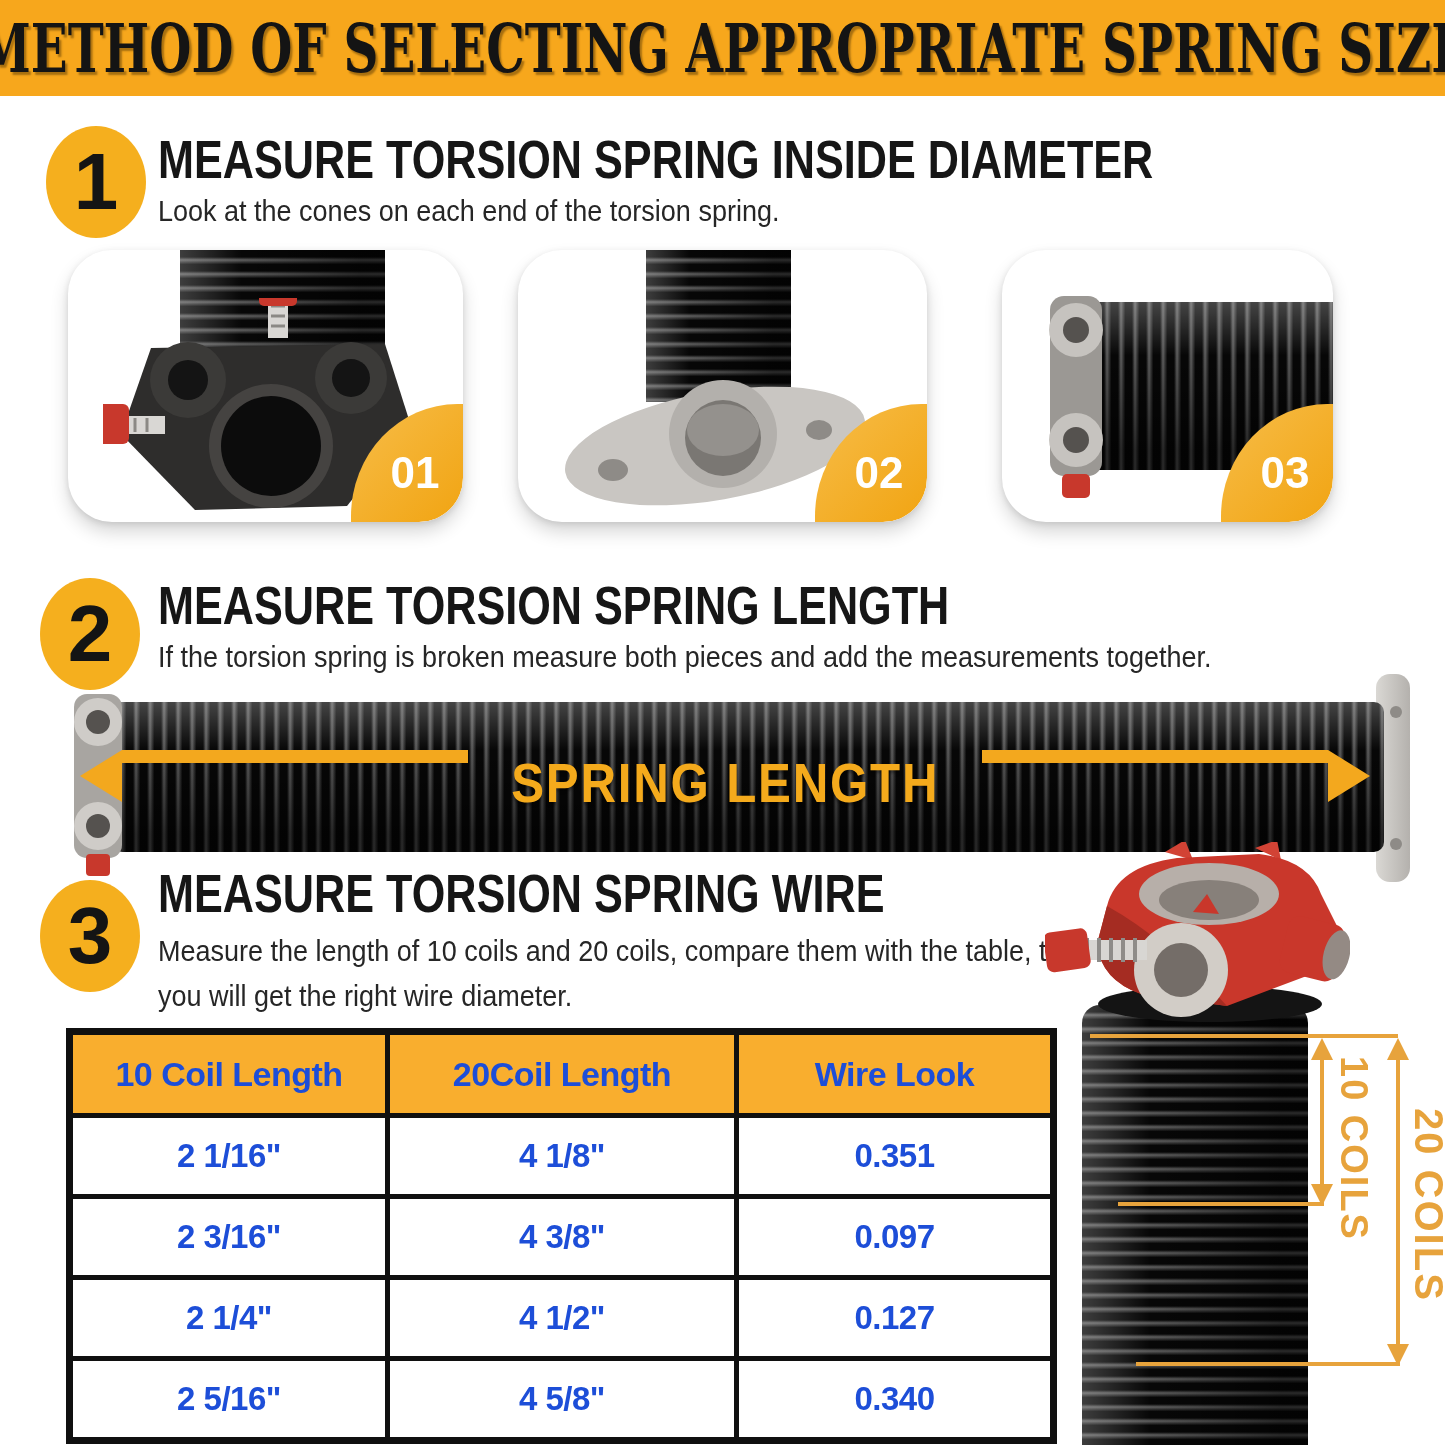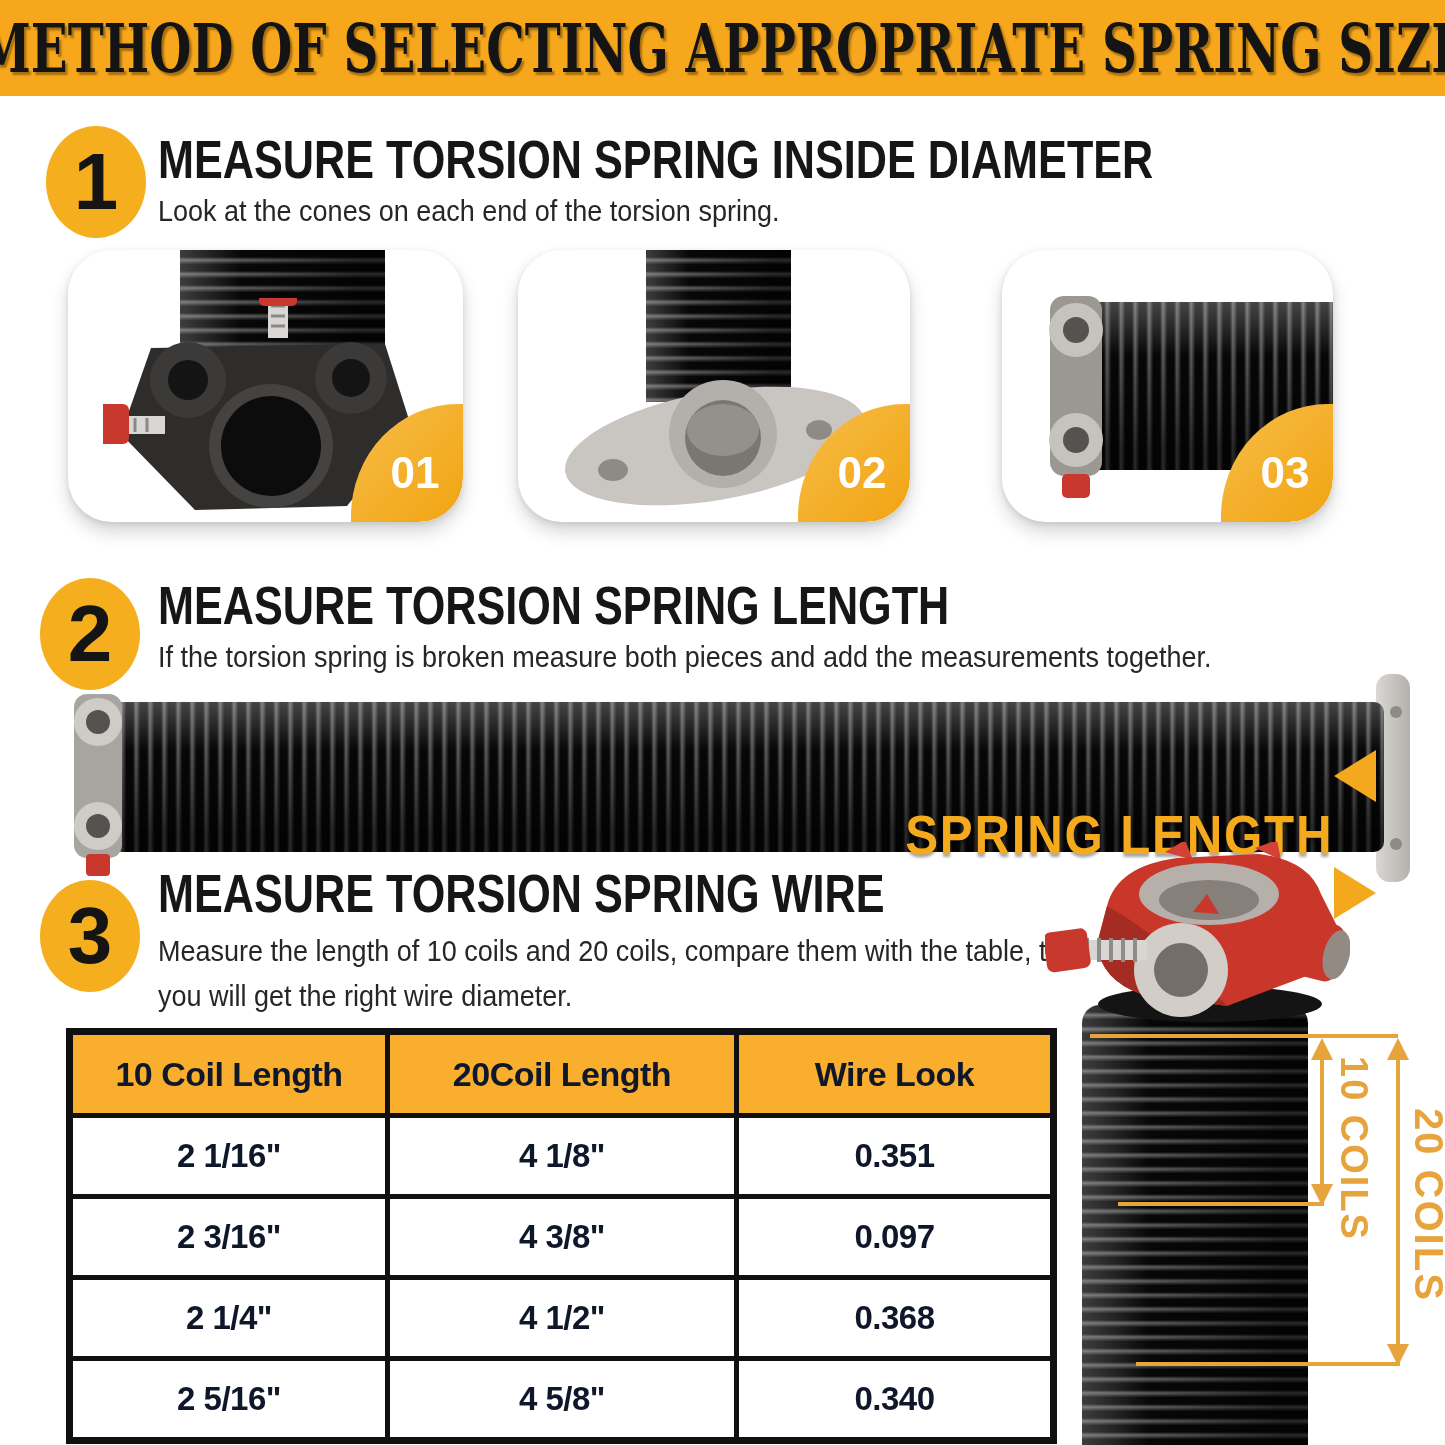--- a/index.html
+++ b/index.html
@@ -33,31 +33,31 @@
   .coil-v{position:absolute;
     background:
       linear-gradient(90deg,rgba(255,255,255,.22),rgba(255,255,255,0) 30%,rgba(0,0,0,.55) 88%),
       repeating-linear-gradient(180deg,#070707 0px,#070707 7px,#606060 10px,#0e0e0e 14px);}
   .coil-h{position:absolute;
     background:
       linear-gradient(180deg,rgba(255,255,255,.25),rgba(255,255,255,0) 32%,rgba(0,0,0,.55) 88%),
       repeating-linear-gradient(90deg,#070707 0px,#070707 7px,#606060 10px,#0e0e0e 14px);}
   .abs{position:absolute;}
   
-  .len-arrow{position:absolute;left:86px;top:750px;width:1290px;height:60px;
-    display:flex;align-items:flex-end;flex-direction:column;}
+  .len-arrow{position:absolute;left:80px;top:750px;width:1290px;height:60px;
+    display:flex;align-items:flex-start;}
   .len-line{height:13px;background:#F3A81E;flex:1;}
   .len-label{font-weight:bold;font-size:56px;color:#F4AA1C;letter-spacing:2px;white-space:nowrap;
     transform:scaleX(.88);padding:0 14px;text-shadow:0 3px 3px rgba(0,0,0,.35);}
   .ah{width:0;height:0;border-top:26px solid transparent;border-bottom:26px solid transparent;}
   .ah-left{border-right:42px solid #F3A81E;}
   .ah-right{border-left:42px solid #F3A81E;}
   
   .spec-table{position:absolute;left:66px;top:1028px;border-collapse:collapse;}
-  .spec-table th,.spec-table td{border:5px solid #101010;text-align:center;color:#0f172a;}
+  .spec-table th,.spec-table td{border:5px solid #101010;text-align:center;color:#1d4ed8;}
   .spec-table{border:7px solid #101010;}
   .spec-table th{background:#F9AE2E;height:76px;font-size:34px;font-weight:bold;letter-spacing:-0.5px;}
   .spec-table td{background:#fff;height:74px;font-size:33px;font-weight:bold;letter-spacing:-0.5px;}
   
   .dim{background:#E7A33C;position:absolute;}
   .dim-label{position:absolute;writing-mode:vertical-rl;font-weight:bold;color:#E7A33C;
     letter-spacing:2px;white-space:nowrap;}
   .arr-up{position:absolute;width:0;height:0;border-left:11px solid transparent;
     border-right:11px solid transparent;border-bottom:22px solid #E7A33C;}
   .arr-down{position:absolute;width:0;height:0;border-left:11px solid transparent;
@@ -91,21 +91,21 @@
     <circle cx="168" cy="148" r="50" fill="#0c0c0c"></circle>
     <rect x="10" y="118" width="52" height="18" fill="#d9d7d4"></rect>
     <path d="M20 120 v14 M32 120 v14 M44 120 v14" stroke="#8b8985" stroke-width="3"></path>
     <rect x="-14" y="106" width="40" height="40" rx="6" fill="#c8382c"></rect>
   </svg>
   <div class="badge">
     <span>01</span>
   </div>
 </div>
 
-<div class="photo-card" style="left:518px;width:392px;">
+<div class="photo-card" style="left:518px;width:392px;padding-left:17px;">
   <div class="coil-v" style="left:128px;top:0;width:145px;height:152px;"></div>
   <svg class="abs" style="left:25px;top:118px;" width="345" height="150" viewBox="0 0 345 150">
     <ellipse cx="172" cy="78" rx="152" ry="54" fill="#c9c6c2" transform="rotate(-10 172 78)"></ellipse>
     <ellipse cx="70" cy="102" rx="15" ry="11" fill="#8e8b87"></ellipse>
     <ellipse cx="276" cy="62" rx="13" ry="10" fill="#8e8b87"></ellipse>
     <circle cx="180" cy="66" r="54" fill="#b3b0ac"></circle>
     <circle cx="180" cy="70" r="38" fill="#7a7773"></circle>
     <ellipse cx="180" cy="62" rx="36" ry="26" fill="#94918d"></ellipse>
   </svg>
   <div class="badge">
@@ -181,21 +181,21 @@
     <td>0.351</td>
   </tr>
   <tr>
     <td>2 3/16"</td>
     <td>4 3/8"</td>
     <td>0.097</td>
   </tr>
   <tr>
     <td>2 1/4"</td>
     <td>4 1/2"</td>
-    <td>0.368</td>
+    <td>0.127</td>
   </tr>
   <tr>
     <td>2 5/16"</td>
     <td>4 5/8"</td>
     <td>0.340</td>
   </tr>
 </tbody>
   </table>
 
 <div class="coil-v" style="left:1082px;top:1005px;width:226px;height:440px;border-radius:18px 18px 0 0;"></div>

